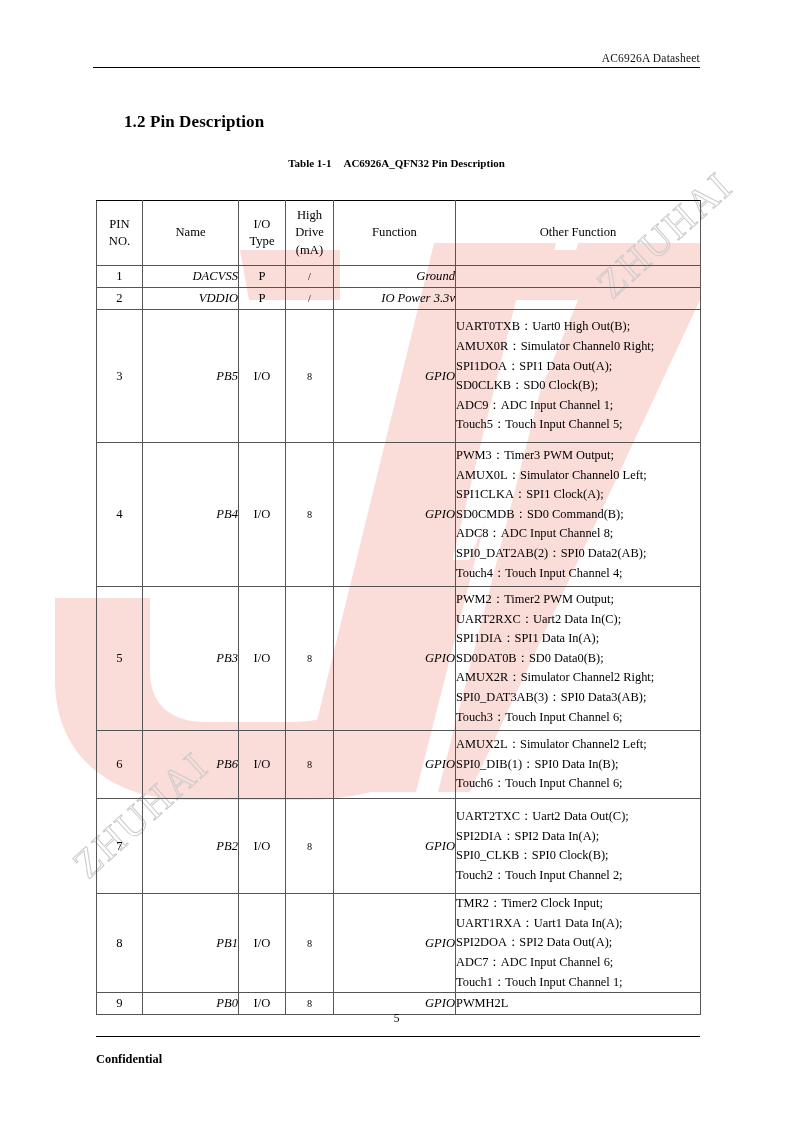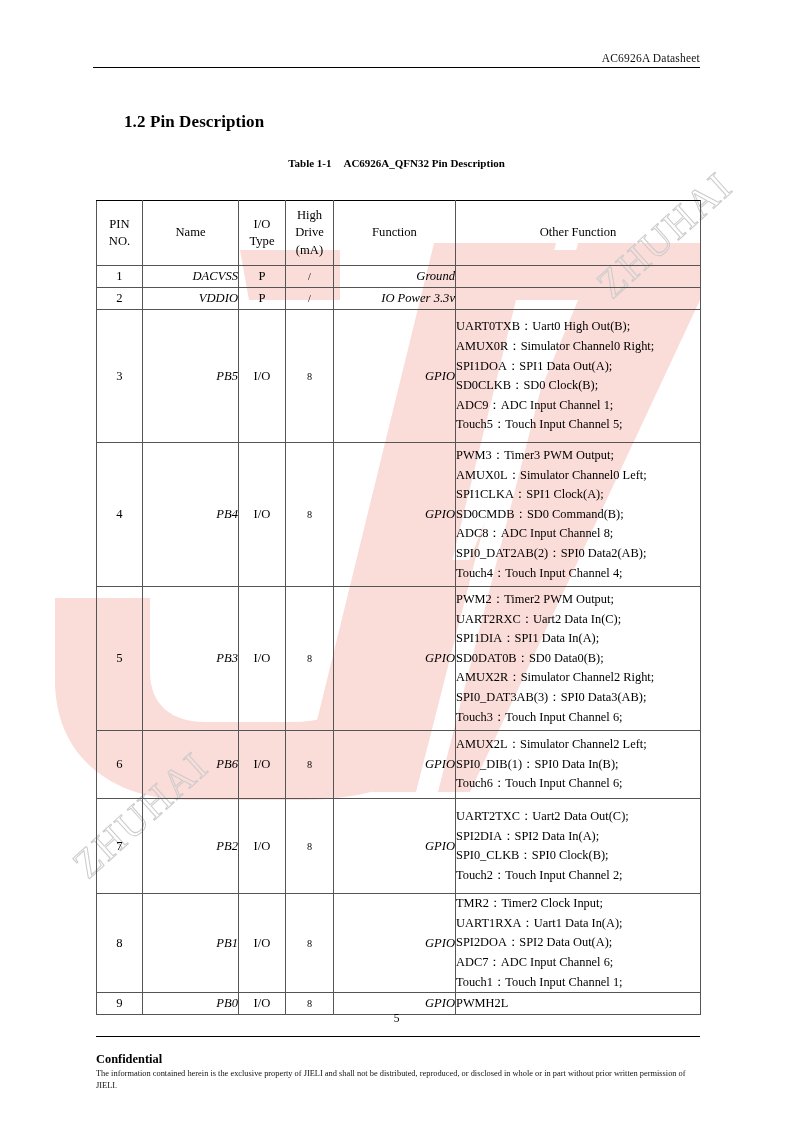--- a/index.html
+++ b/index.html
@@ -360,16 +360,15 @@
             <span class="of-line">PWMH2L</span>
           </td>
         </tr>
       </tbody>
   </table>
 
   <div id="page-number">5</div>
   <div id="footer">
     <div class="foot-rule"></div>
     <div class="confidential">Confidential</div>
-    <div class="disclaimer">The information contained herein is the exclusive property of JIELI and shall not be distributed, reproduced, or disclosed in whole or in part without prior written permission of JIELI.</div>
   </div>
 
 </div>
 
 </body></html>

